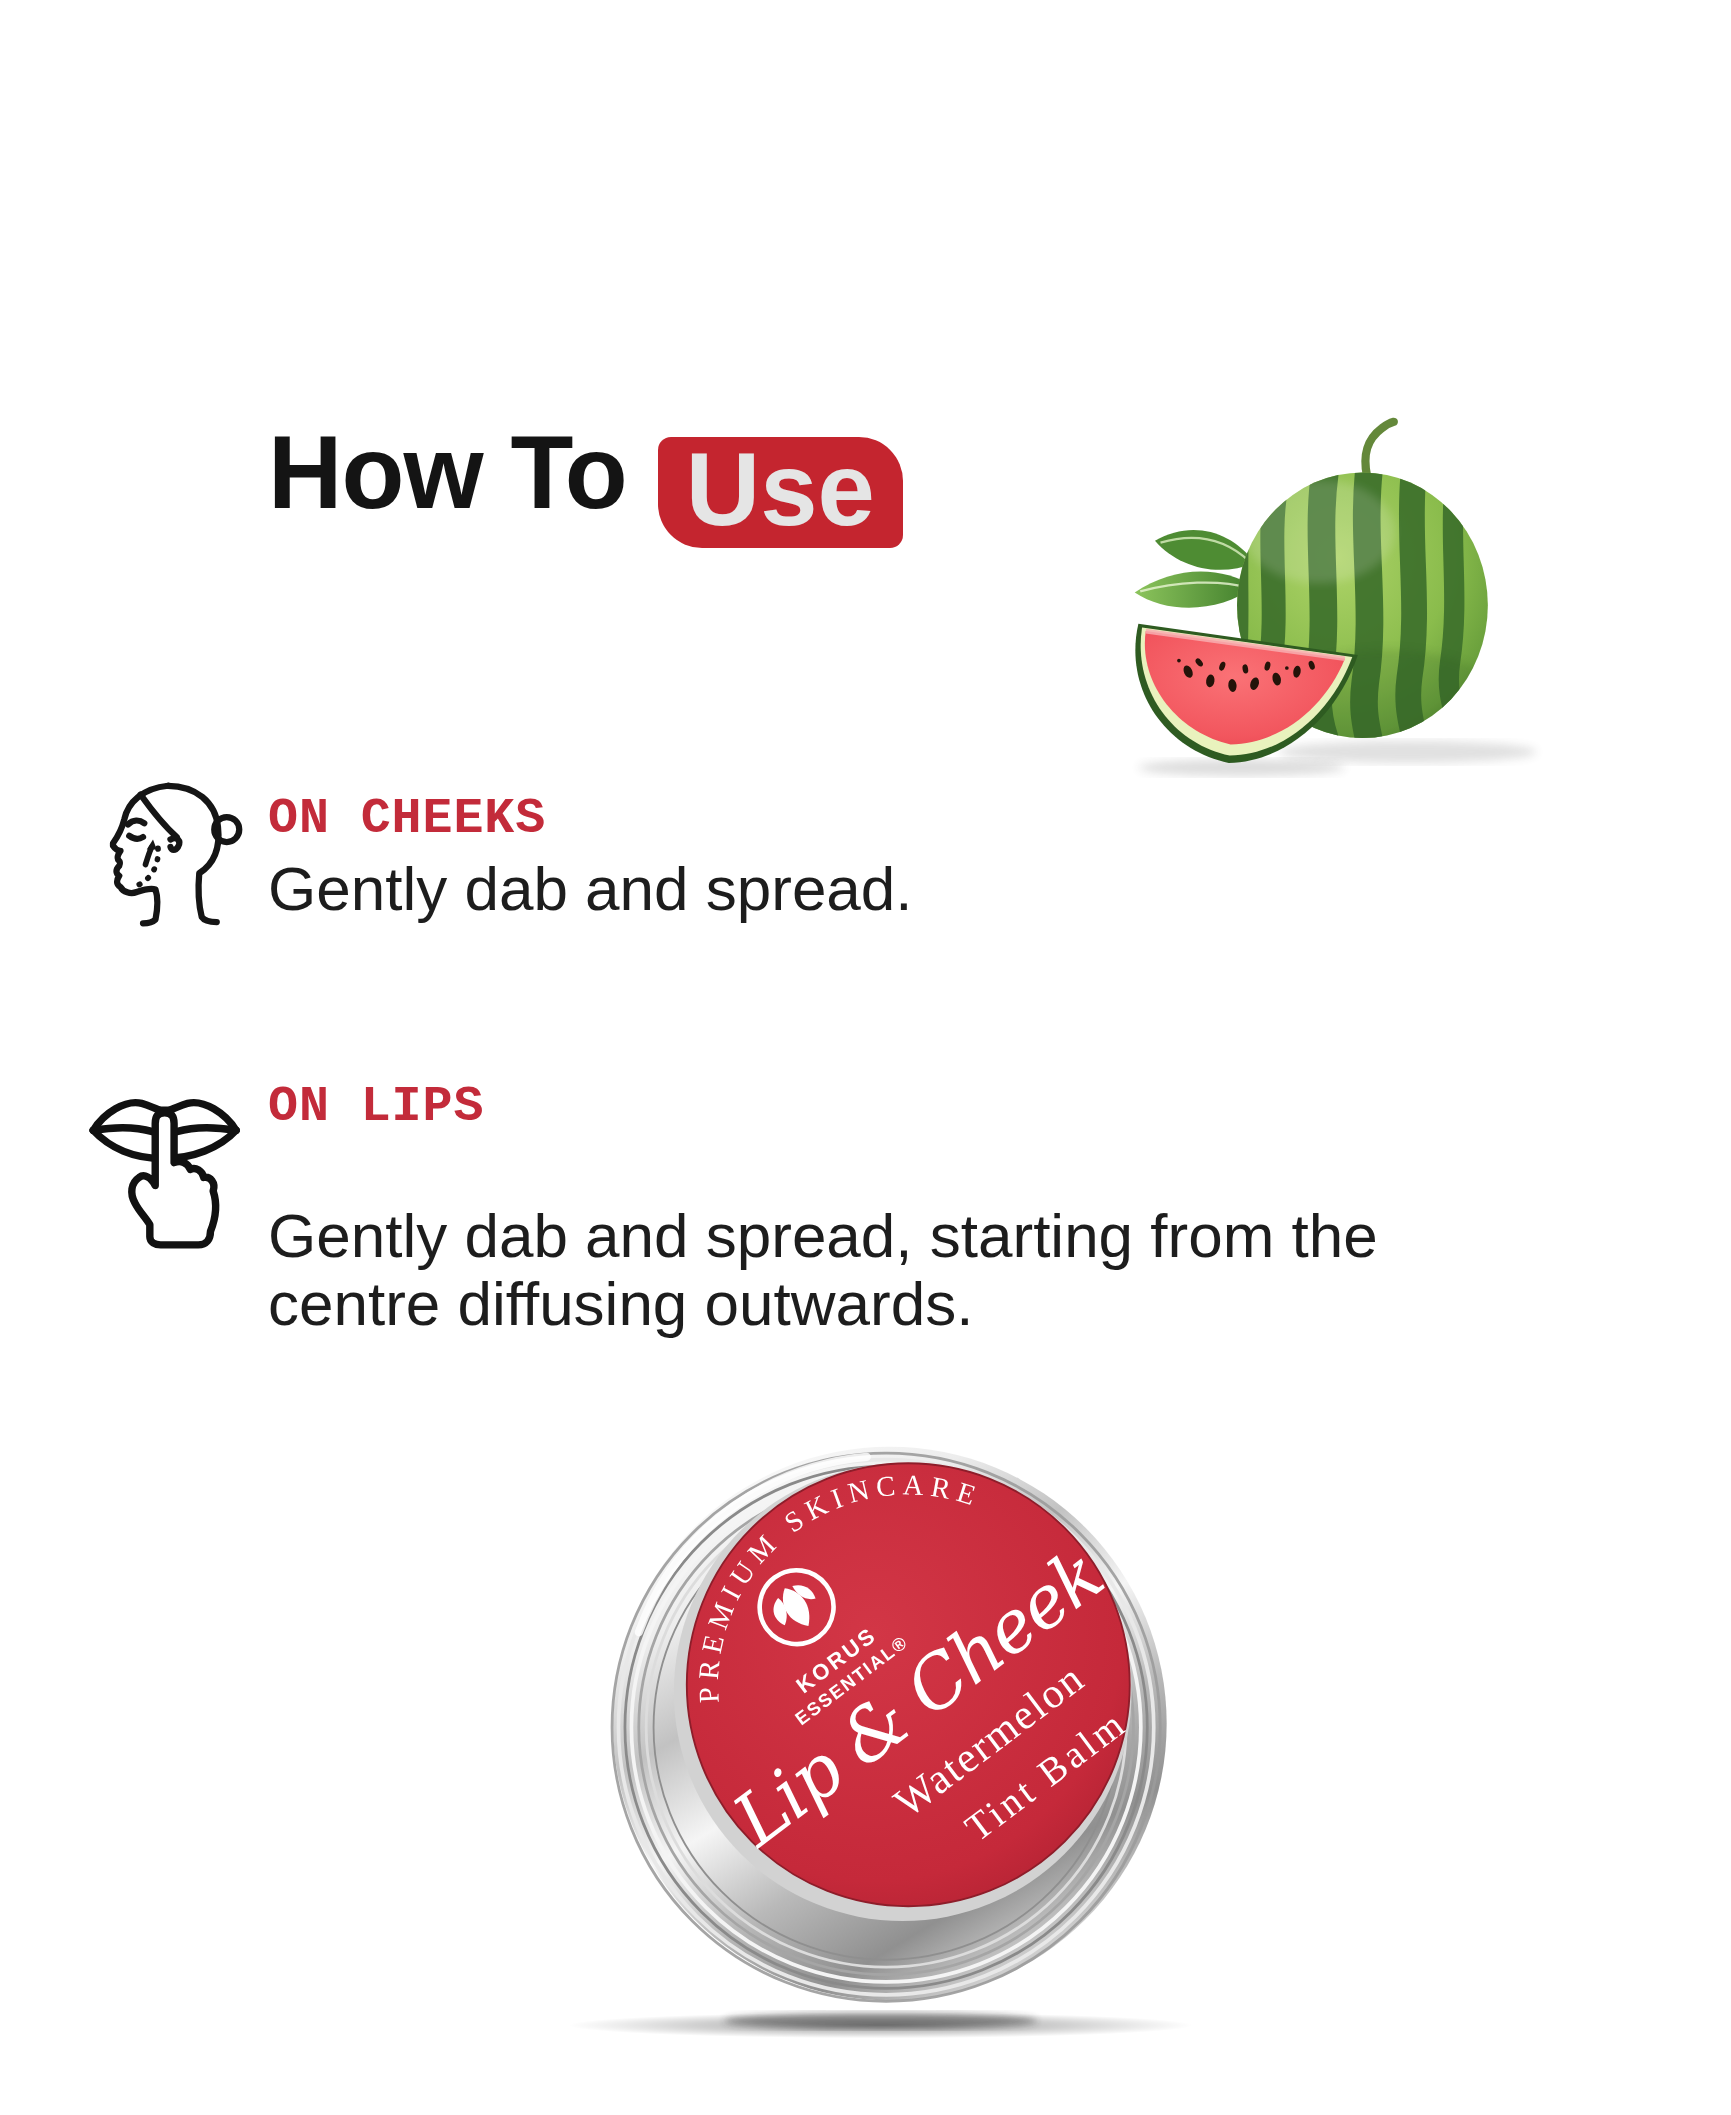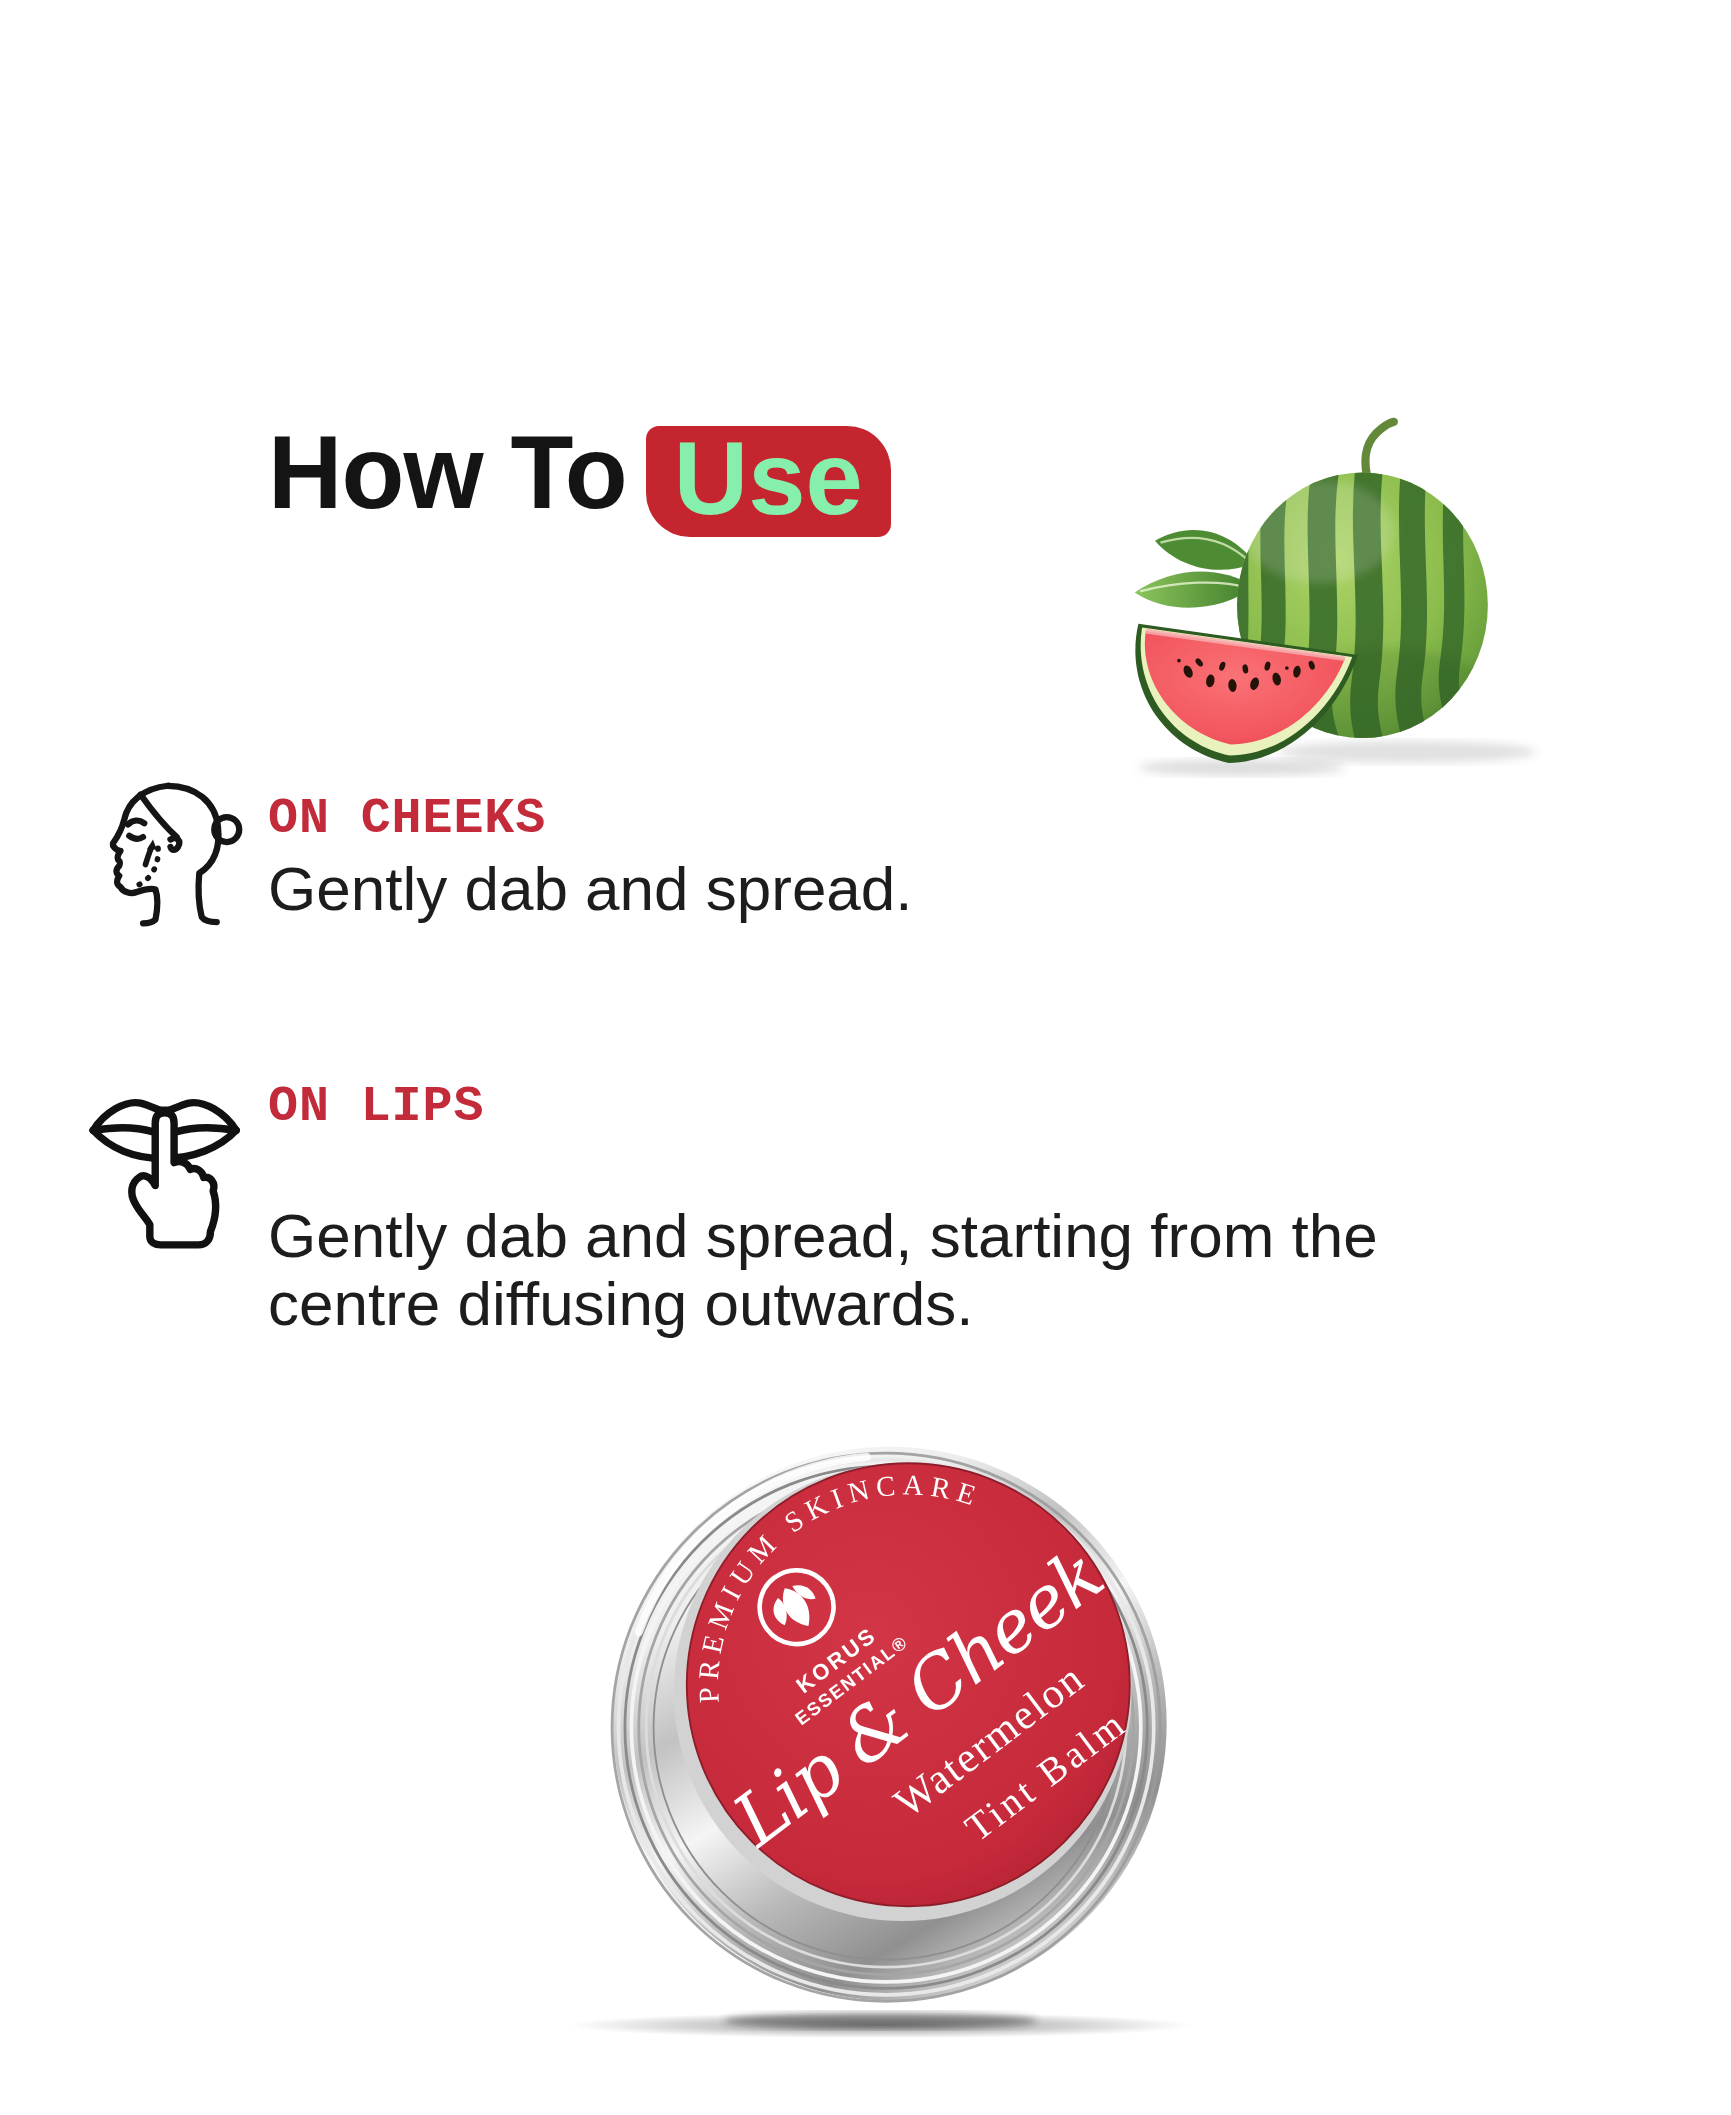--- a/index.html
+++ b/index.html
@@ -3,26 +3,26 @@
 <meta charset="utf-8">
 <style>
   * { margin:0; padding:0; box-sizing:border-box; }
   html,body { background:#ffffff; }
   body { width:1731px; height:2115px; position:relative; overflow:hidden;
          font-family:"Liberation Sans", sans-serif; }
 
   .abs { position:absolute; }
 
   
-  .heading-row { left:268px; top:415px; display:flex; align-items:flex-start; gap:19px;text-align:center; }
+  .heading-row { left:268px; top:415px; display:flex; align-items:flex-start; gap:31px;text-align:center; }
   .heading-main { font-size:103px; font-weight:800; letter-spacing:-0.9px;
                   color:var(--heading-black,#141414); line-height:116px; white-space:nowrap; }
-  .heading-chip { background:var(--accent-red,#c4252f); color:#86efac; font-size:103px;
+  .heading-chip { background:var(--accent-red,#c4252f); color:#e5e5e5; font-size:103px;
                   font-weight:800; line-height:105px; height:111px; padding:0 28px 5.5px 28px;
-                  border-radius:13px 44px 13px 44px; margin-top:11px; white-space:nowrap; }
+                  border-radius:13px 44px 13px 44px; margin-top:22px; white-space:nowrap; }
 
   
   .section-title { font-size:50px; font-weight:700; letter-spacing:0.9px;
                    color:var(--title-red,#c32b3a); white-space:nowrap;font-family:Liberation Mono, monospace; }
   .section-body  { font-size:62px; font-weight:400; color:var(--text-dark,#1d1d1d);
                    line-height:68px; }
   .cheeks-title { left:268px; top:790px; }
   .cheeks-body  { left:268px; top:855px; width:831px; }
   .lips-title   { left:268px; top:1078px; }
   .lips-body    { left:268px; top:1202px; width:1227px; }

